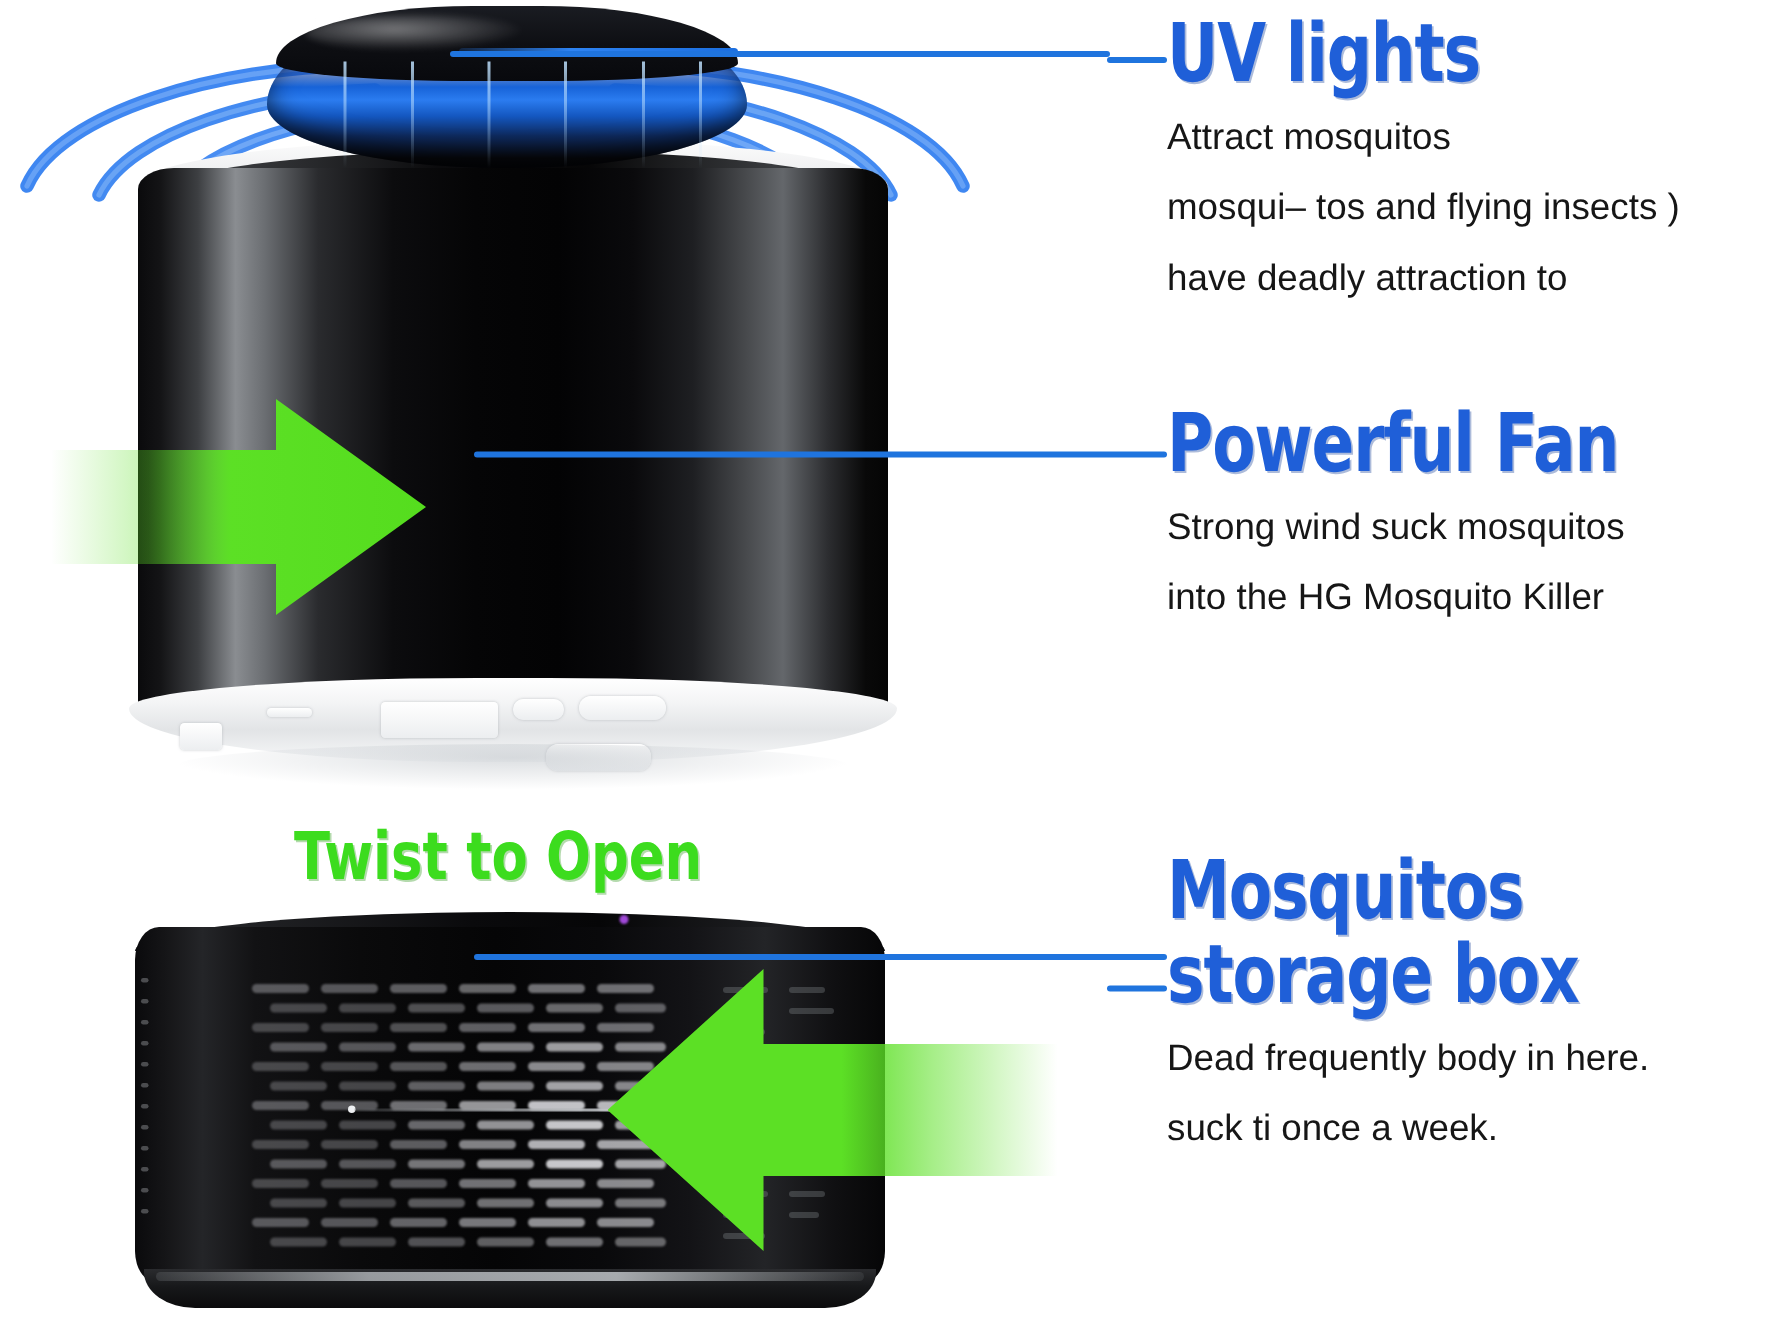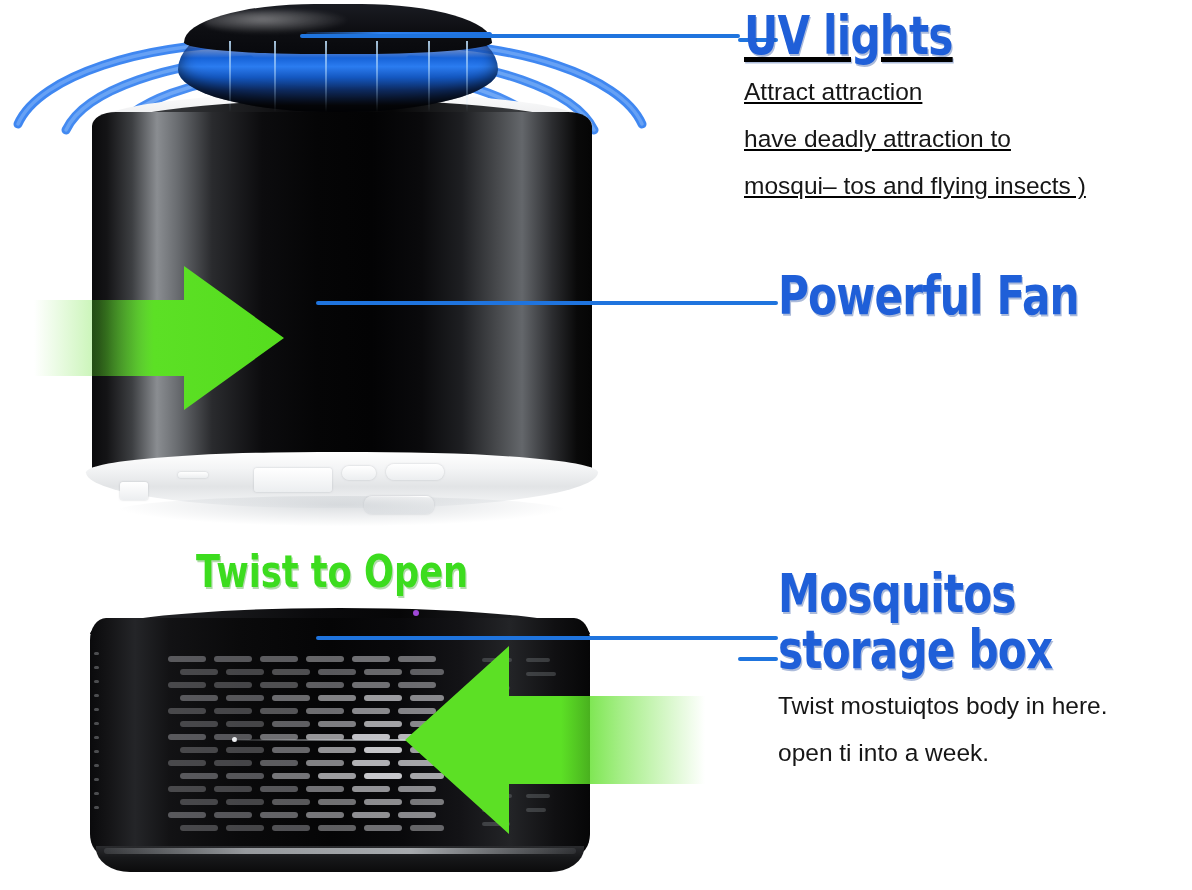--- a/index.html
+++ b/index.html
@@ -544,37 +544,41 @@
     </div>
   </div>
 
   <div class="leader" style="left:738px; top:38px; width:40px;"></div>
   <div class="leader" style="left:316px; top:301px; width:462px;"></div>
   <div class="leader" style="left:316px; top:636px; width:462px;"></div>
   <div class="leader-stub" style="left:738px; top:657px; width:40px;"></div>
 
   <div class="leader" style="left:300px; top:34px; width:440px; height:4px;"></div>
 
-  <div class="callout" style="left:744px; top:8px;text-decoration:underline;">
+  <div class="callout" style="left:778px; top:8px;">
     <div class="callout-title">UV lights</div>
     <div style="margin-top:4px;">
-      <div class="callout-body">Attract attraction</div>
+      <div class="callout-body">Attract mosquitos</div>
+      <div class="callout-body">mosqui– tos and flying insects )</div>
       <div class="callout-body">have deadly attraction to</div>
-      <div class="callout-body">mosqui– tos and flying insects )</div>
     </div>
   </div>
 
   <div class="callout" style="left:778px; top:268px;">
     <div class="callout-title">Powerful Fan</div>
+    <div style="margin-top:4px;">
+      <div class="callout-body">Strong wind suck mosquitos</div>
+      <div class="callout-body">into the HG Mosquito Killer</div>
+    </div>
   </div>
 
   <div class="callout" style="left:778px; top:566px;">
     <div class="callout-title">Mosquitos</div>
     <div class="callout-title">storage box</div>
     <div style="margin-top:4px;">
-      <div class="callout-body">Twist mostuiqtos body in here.</div>
-      <div class="callout-body">open ti into a week.</div>
+      <div class="callout-body">Dead frequently body in here.</div>
+      <div class="callout-body">suck ti once a week.</div>
     </div>
   </div>
 
   <div class="twist-label">Twist to  Open</div>
 
 </div>
 
 </body></html>

